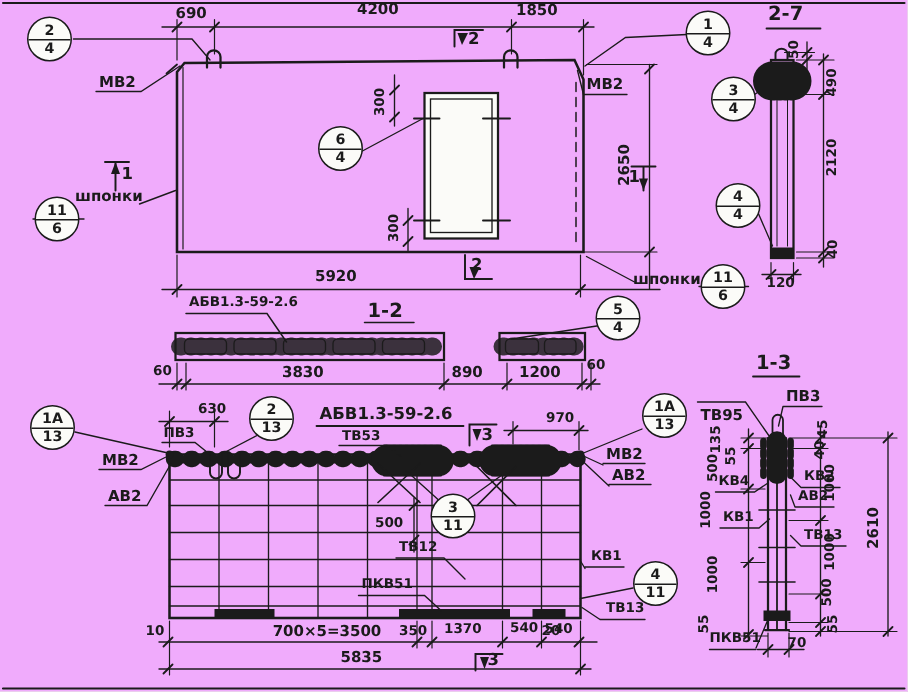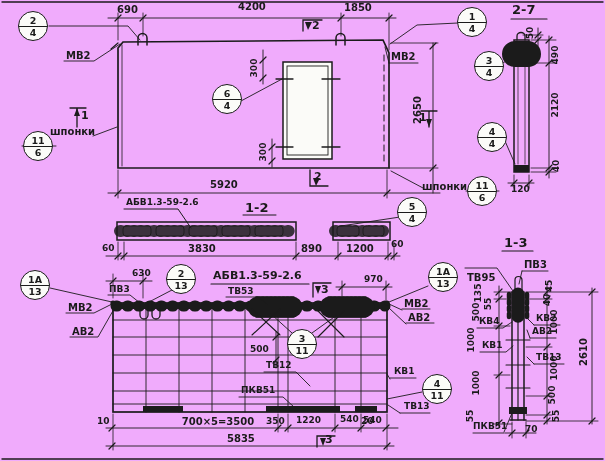--- a/index.html
+++ b/index.html
@@ -261,21 +261,21 @@
   <span class="lbl sm" style="left:250px;top:345px">500</span>
   <span class="lbl sm" style="left:266px;top:361px">ТВ12</span>
   <span class="lbl sm" style="left:241px;top:386px">ПКВ51</span>
   <span class="lbl sm" style="left:394px;top:367px">КВ1</span>
   <span class="lbl sm" style="left:404px;top:402px">ТВ13</span>
   <span class="lbl md" style="left:321px;top:284px">3</span>
   <span class="lbl md" style="left:325px;top:434px">3</span>
   <span class="lbl sm" style="left:97px;top:417px">10</span>
   <span class="lbl ctr" style="left:163px;top:416px;width:110px">700×5=3500</span>
   <span class="lbl sm" style="left:266px;top:417px">350</span>
-  <span class="lbl sm" style="left:296px;top:416px">1220</span>
+  <span class="lbl sm" style="left:296px;top:416px">1370</span>
   <span class="lbl sm" style="left:340px;top:415px">540</span>
   <span class="lbl sm" style="left:363px;top:416px">540</span>
   <span class="lbl sm" style="left:361px;top:417px">20</span>
   <span class="lbl" style="left:227px;top:433px">5835</span>
 
   <div class="callout" style="left:20px;top:270px">
     <span class="cn">1А</span>
         <span class="cs">13</span>
       </div>
   <div class="callout" style="left:166px;top:264px">

